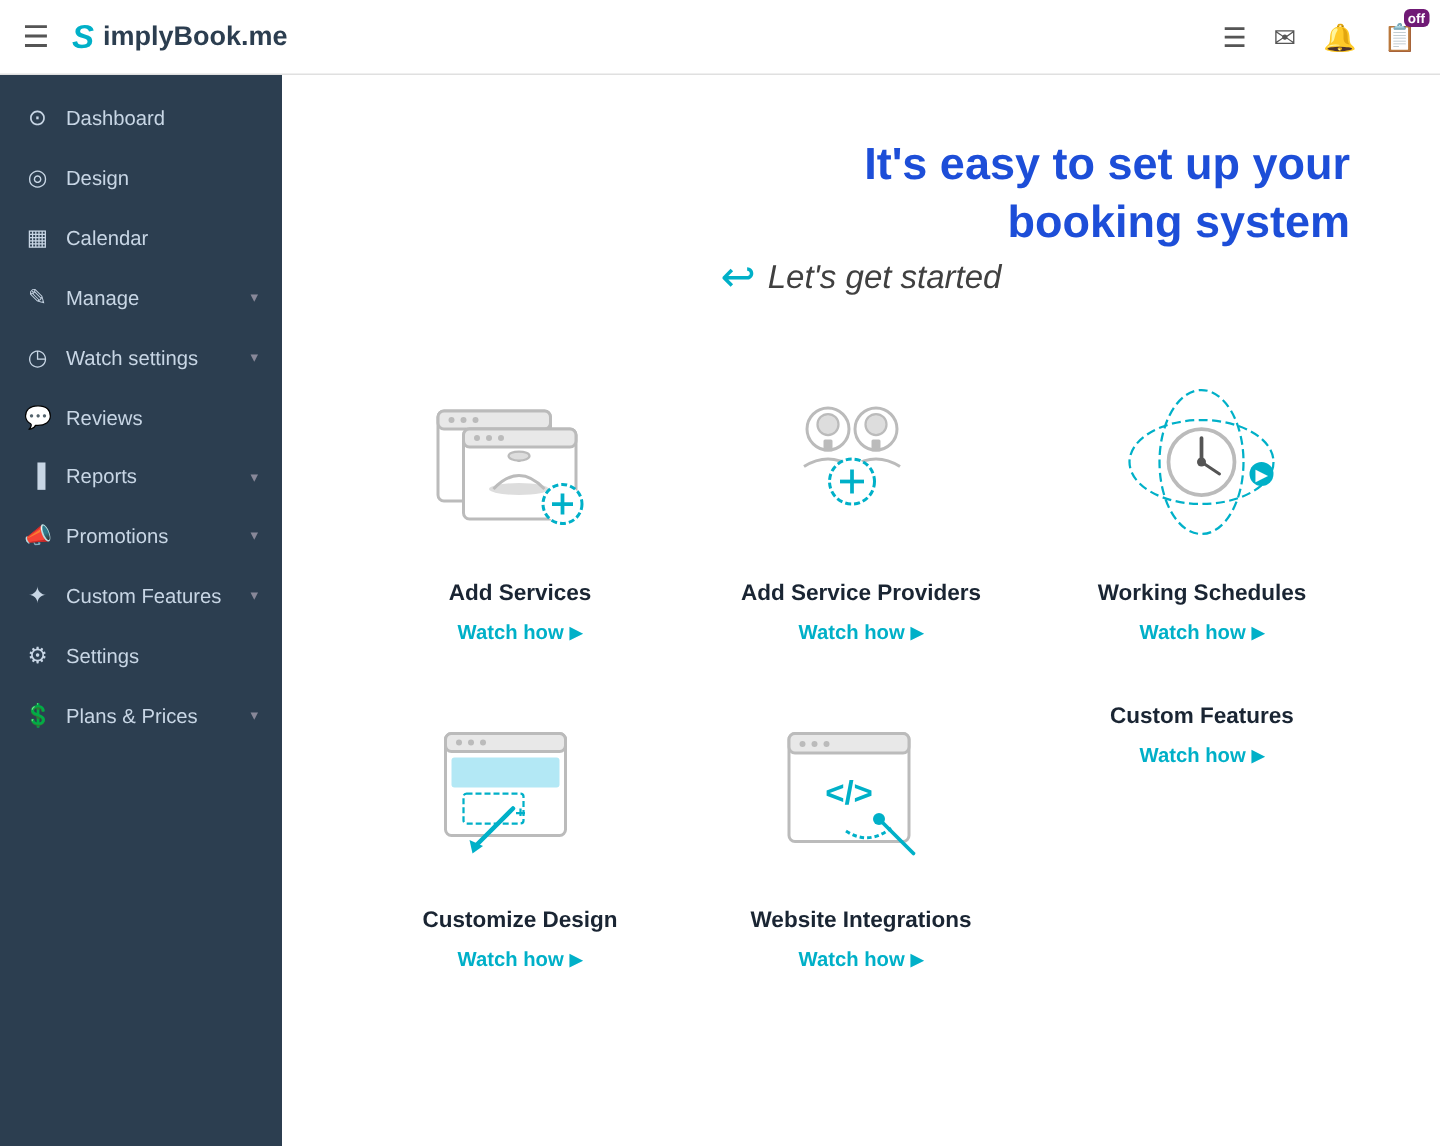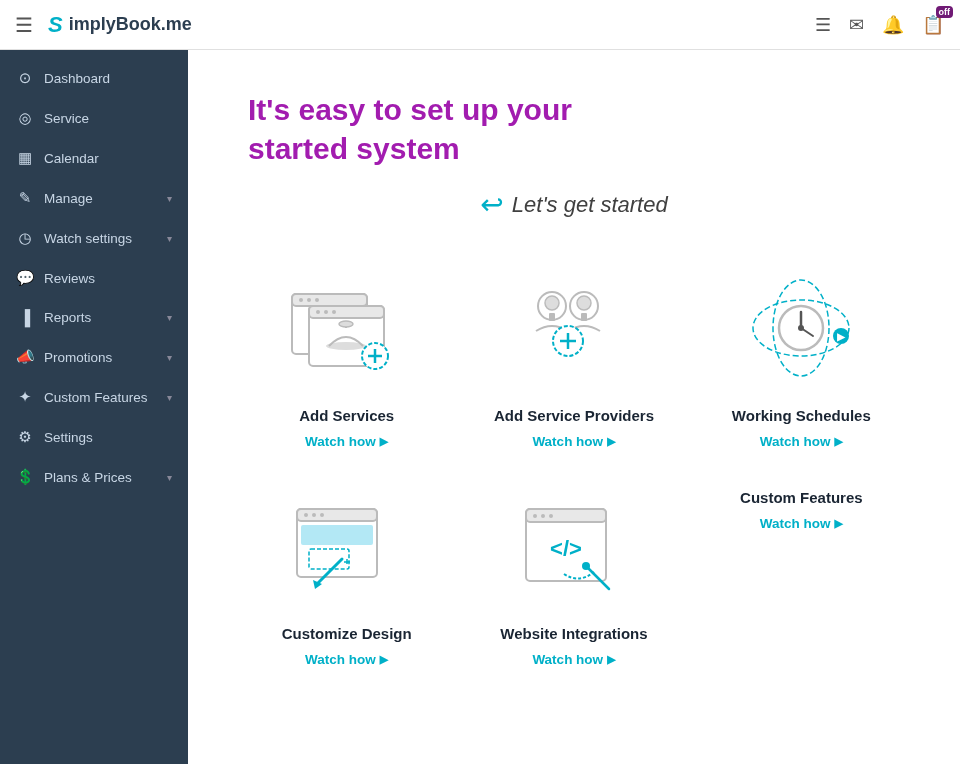--- a/index.html
+++ b/index.html
@@ -91,26 +91,25 @@
 
     
     .content {
       flex: 1;
       background: #fff;
       overflow-y: auto;
       padding: 40px 60px 40px 60px;
     }
 
     .page-title {
-      text-align: left;
+      text-align: right;
       font-size: 30px;
       font-weight: 800;
-      color: #a21caf;
+      color: #1d4ed8;
       line-height: 1.3;
-      margin-bottom: 20px;
     }
 
     .subtitle-wrap {
       display: flex;
       align-items: center;
       justify-content: center;
       gap: 8px;
       margin-bottom: 50px;
     }
     .arrow-icon {
@@ -197,21 +196,21 @@
 
 <div class="main-layout">
 
   <nav class="sidebar">
     <div class="sidebar-item">
       <span class="sidebar-icon">⊙</span>
       <span>Dashboard</span>
     </div>
     <div class="sidebar-item">
       <span class="sidebar-icon">◎</span>
-      <span>Service</span>
+      <span>Design</span>
     </div>
     <div class="sidebar-item">
       <span class="sidebar-icon">▦</span>
       <span>Calendar</span>
     </div>
     <div class="sidebar-item">
       <span class="sidebar-icon">✎</span>
       <span>Manage</span>
       <span class="sidebar-chevron">▾</span>
     </div>
@@ -247,21 +246,21 @@
       <span class="sidebar-icon">💲</span>
       <span>Plans &amp; Prices</span>
       <span class="sidebar-chevron">▾</span>
     </div>
   </nav>
 
   <main class="content">
 
     <h1 class="page-title">
       <span>It's easy to set up your</span><br>
-      <span>started system</span>
+      <span>booking system</span>
     </h1>
 
     <div class="subtitle-wrap">
       <span class="arrow-icon">↩</span>
       <span class="subtitle">Let's get started</span>
     </div>
 
     <div class="feature-grid">
 
       <div class="feature-card">

